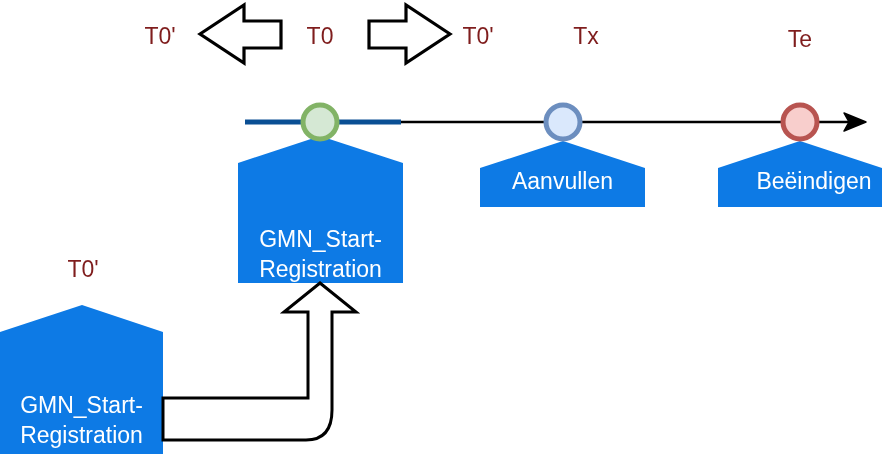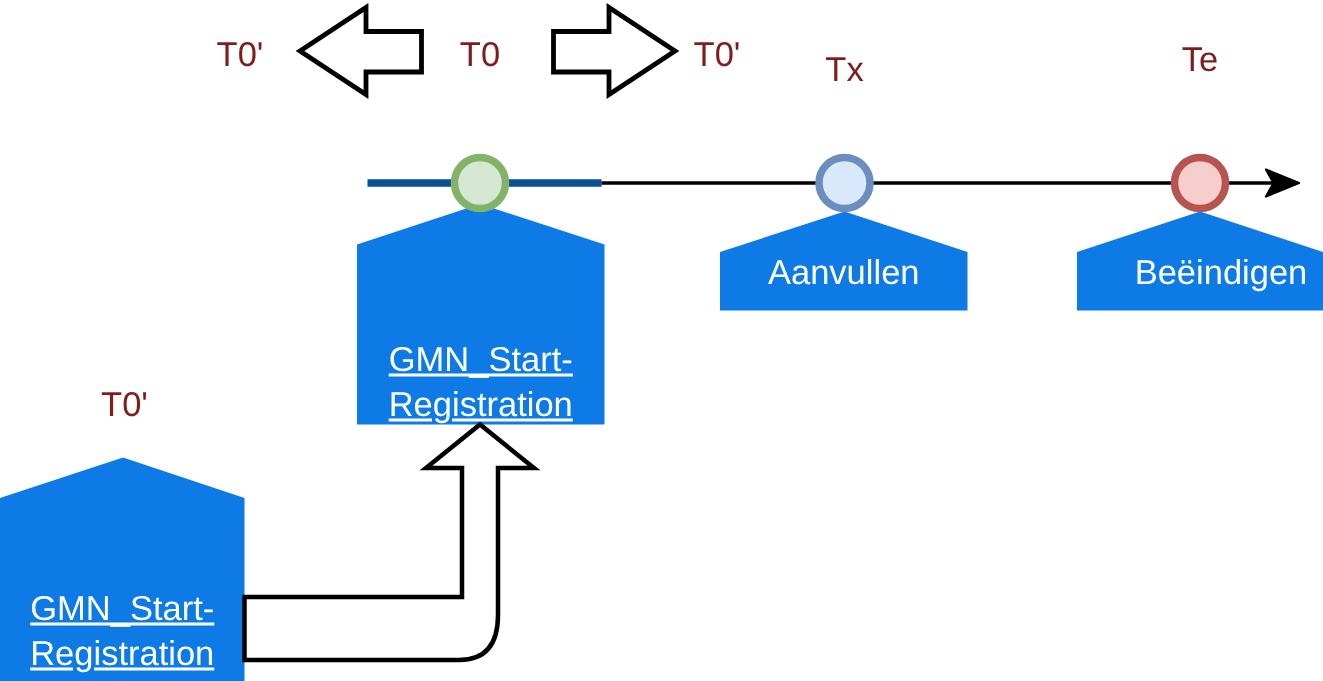--- a/index.html
+++ b/index.html
@@ -38,21 +38,20 @@
     position: absolute;
     color: #ffffff;
     font-size: 23px;
     line-height: 28px;
     text-align: center;
     white-space: nowrap;
     pointer-events: none;
   }
   .node-label.two-line {
     line-height: 30px;
-    text-decoration: underline;
   }
 </style>
 </head>
 <body>
 
 <div id="canvas">
 
   <svg class="layer" viewBox="0 0 882 454">
 
     <polygon points="200,34 244,5 244,21 281,21 281,48 244,48 244,63" fill="#ffffff" stroke="#000000" stroke-width="3.2" stroke-linejoin="miter"></polygon>
@@ -75,21 +74,21 @@
     <circle cx="563" cy="122" r="17" fill="#dae8fc" stroke="#6c8ebf" stroke-width="5"></circle>
     <circle cx="800" cy="122" r="17" fill="#f8cecc" stroke="#b85450" stroke-width="5"></circle>
 
     <path d="M 163,398 L 308,398 L 308,312 L 284,312 L 320,283 L 356,312 L 332,312
              L 332,410 Q 332,440 306,440 L 163,440 Z" fill="#ffffff" stroke="#000000" stroke-width="3" stroke-linejoin="miter"></path>
   </svg>
 
   <div class="tick-label" style="left:130px; top:25px; width:60px;">T0'</div>
   <div class="tick-label" style="left:290px; top:25px; width:60px;">T0</div>
   <div class="tick-label" style="left:448px; top:25px; width:60px;">T0'</div>
-  <div class="tick-label" style="left:533px; top:25px; width:60px;margin-top:10px;">Tx</div>
+  <div class="tick-label" style="left:556px; top:25px; width:60px;">Tx</div>
   <div class="tick-label" style="left:770px; top:28px; width:60px;">Te</div>
 
   <div class="tick-label" style="left:53px; top:258px; width:60px;">T0'</div>
 
   <div class="node-label two-line" style="left:238px; top:224px; width:165px;">
     <div>GMN_Start-</div>
     <div>Registration</div>
   </div>
 
   <div class="node-label" style="left:480px; top:167px; width:165px;">

